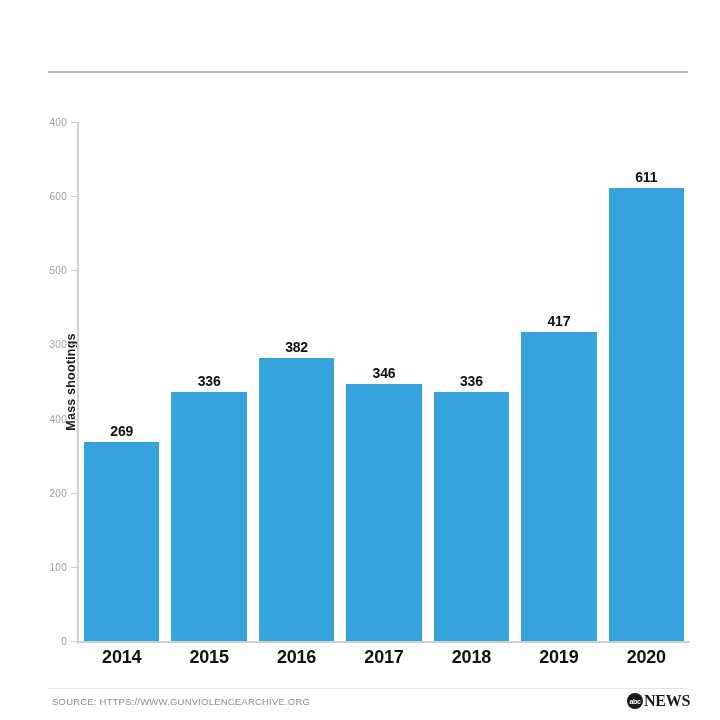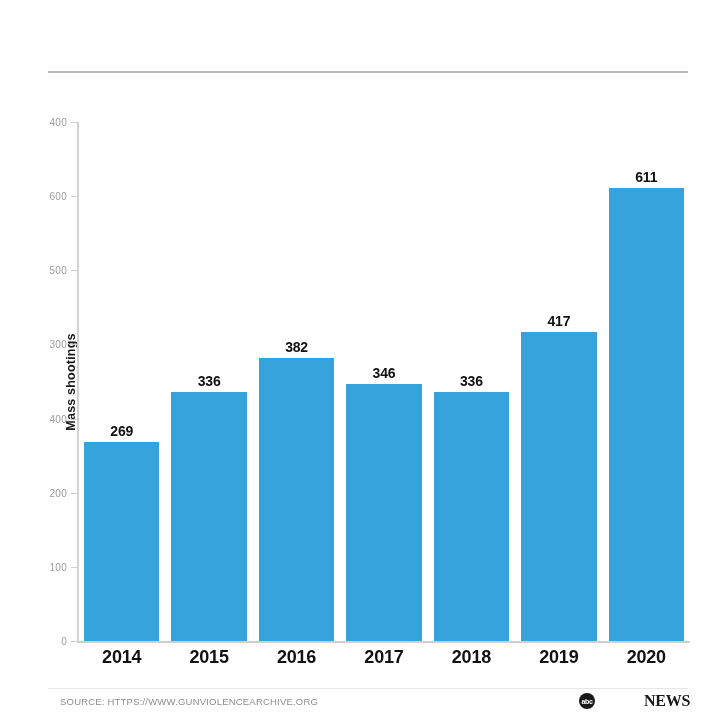--- a/index.html
+++ b/index.html
@@ -151,21 +151,21 @@
   #footer-rule {
     position: absolute;
     left: 48px;
     top: 688px;
     width: 640px;
     height: 1px;
     background: #e6e6e6;
   }
   #source {
     position: absolute;
-    left: 60px;
+    left: 52px;
     top: 696px;
     font-size: 9.5px;
     color: #8e8e8e;
     letter-spacing: 0.2px;
     white-space: nowrap;
   }
   #logo {
     position: absolute;
     right: 30px;
     top: 693px;
@@ -186,21 +186,20 @@
     justify-content: center;
     letter-spacing: -0.3px;
   }
   #logo-text {
     font-family: "Liberation Serif", serif;
     font-size: 16px;
     font-weight: bold;
     color: #1a1a1a;
     letter-spacing: -0.3px;
     line-height: 16px;
-    padding-left: 48px;
   }
 </style>
 </head>
 <body>
 
 <div id="page">
 
   <div id="title-rule"></div>
 
   <div id="yaxis-title-holder">

